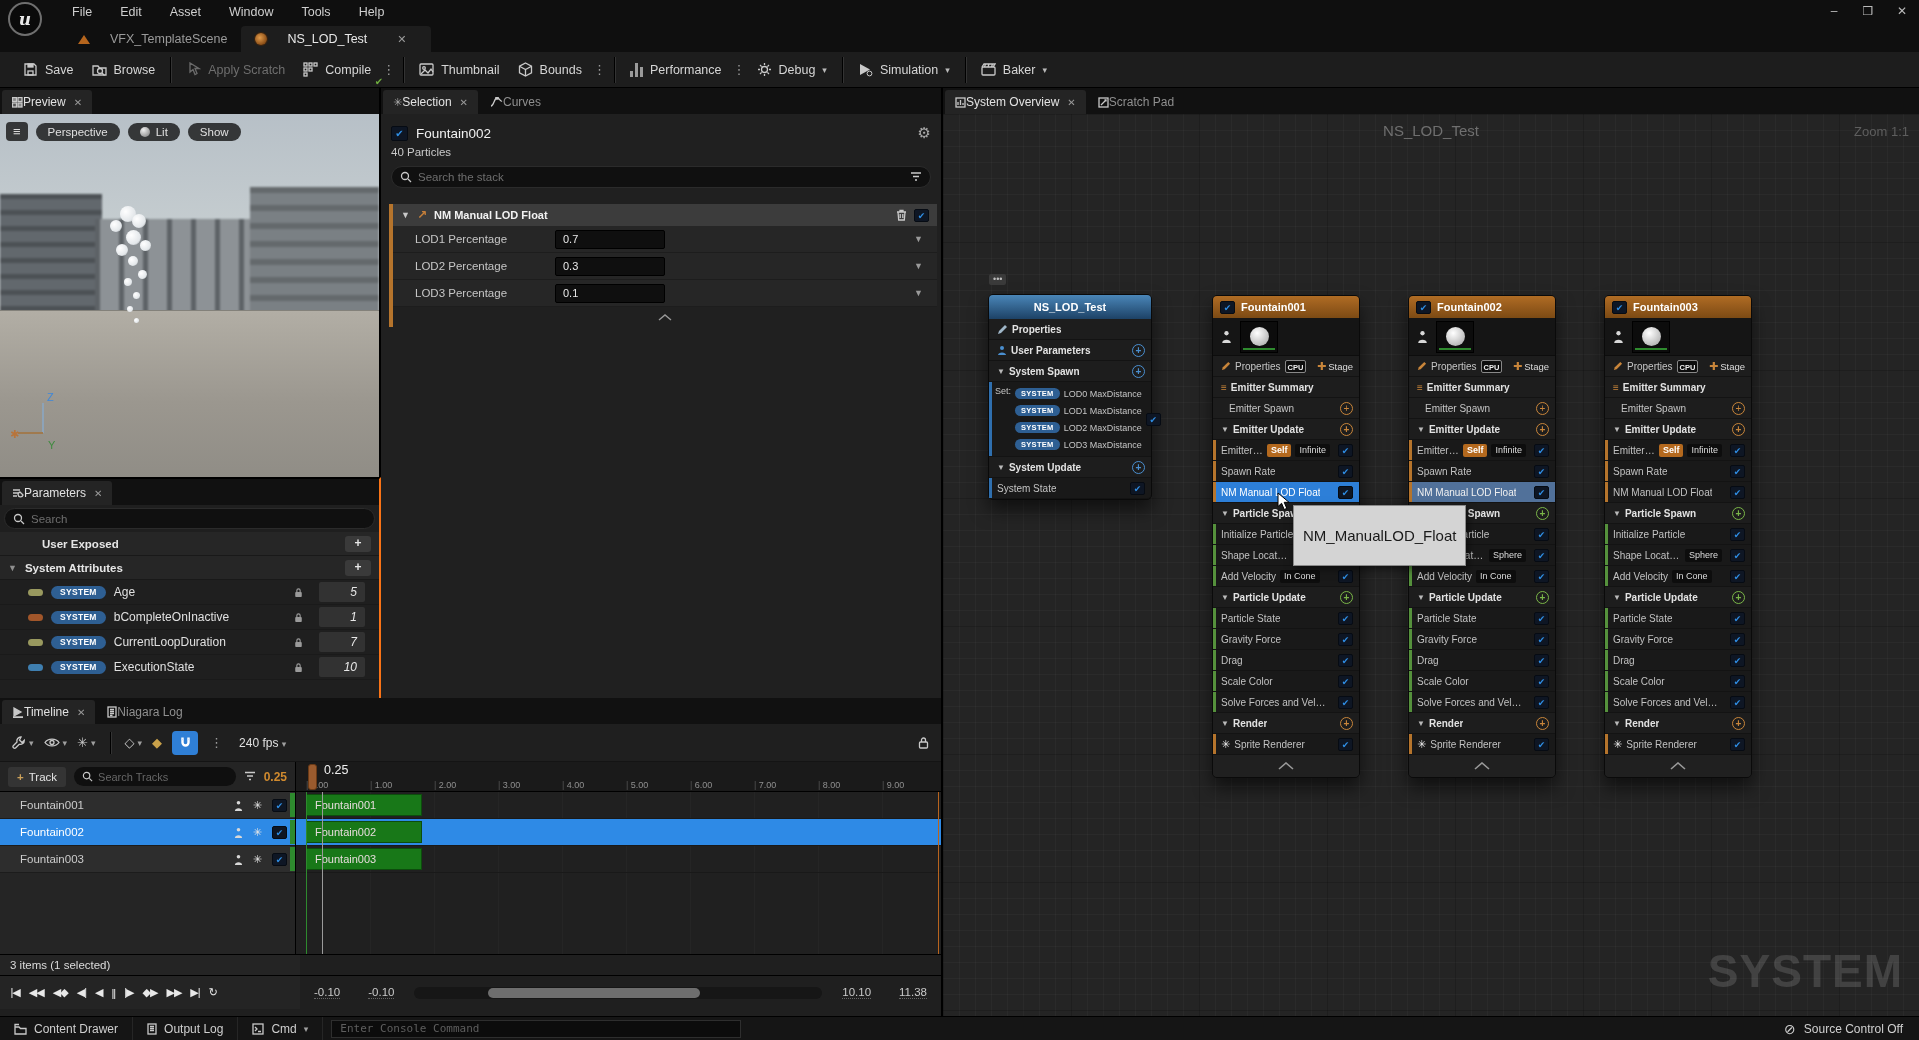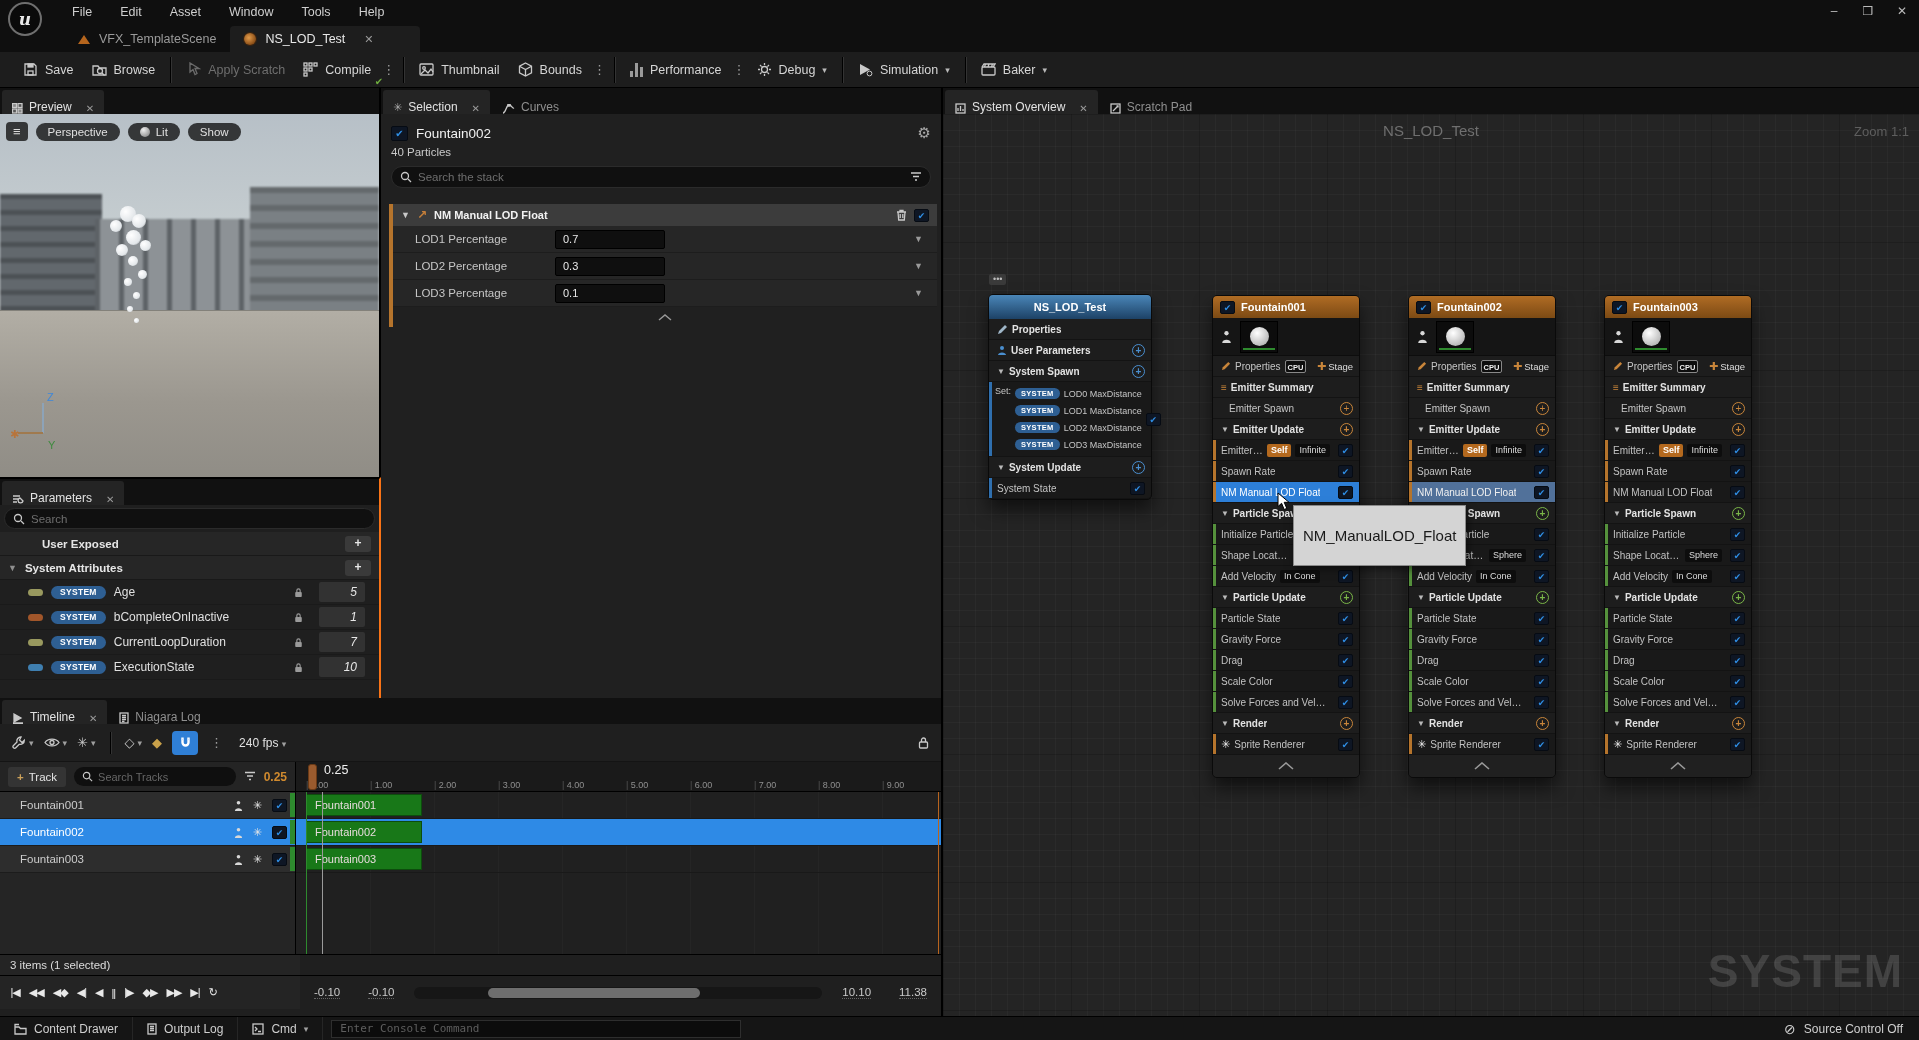--- a/index.html
+++ b/index.html
@@ -14,21 +14,21 @@
   #menubar{position:absolute;left:0;top:0;width:1919px;height:24px;background:#0f0f0f;display:flex;align-items:center;z-index:40}
   #uelogo{position:absolute;left:8px;top:2px;width:34px;height:34px;border-radius:50%;background:#0a0a0a;border:2px solid #6f6f6f;display:flex;align-items:center;justify-content:center;z-index:50;font-family:"DejaVu Serif",serif;font-style:italic;font-weight:bold;color:#e8e8e8;font-size:17px}
   .menu-item{padding:0 14px;color:#cfcfcf;font-size:12.5px;height:24px;line-height:24px;cursor:default}
   .menu-item:first-of-type{margin-left:58px}
   #winctl{position:absolute;right:0;top:0;height:24px;display:flex;align-items:center}
   .wc{width:34px;height:24px;color:#bbb;text-align:center;line-height:22px;font-size:12px}
   .wc-min::after{content:"–"} .wc-max::after{content:"❒"} .wc-close::after{content:"✕"}
 
   
   #assettabs{position:absolute;left:0;top:24px;width:1919px;height:28px;background:#0f0f0f;display:flex;align-items:flex-end;padding-left:64px}
-  .atab{height:26px;display:flex;align-items:center;gap:9px;padding:0 14px;font-size:12.5px;color:#9a9a9a}
+  .atab{height:26px;display:flex;align-items:center;gap:20px;padding:0 14px;font-size:12.5px;color:#9a9a9a}
   .atab.active{background:#1d1d1d;color:#e8e8e8;border-radius:4px 4px 0 0;min-width:190px}
   .mt-icon{width:0;height:0;border-left:6px solid transparent;border-right:6px solid transparent;border-bottom:9px solid #b5651d}
   .niagara-icon{width:12px;height:12px;border-radius:50%;background:radial-gradient(circle at 40% 40%,#e09a4a,#8a4d16 70%,#5a3210);box-shadow:0 0 0 1px #3a2410}
   .tab-x{color:#9a9a9a;font-size:11px;margin-left:10px}
 
   
   #toolbar{position:absolute;left:0;top:52px;width:1919px;height:36px;background:#1d1d1d;display:flex;align-items:center;padding:0 14px;border-bottom:1px solid #000}
   .tb-btn{display:flex;align-items:center;gap:7px;color:#d6d6d6;font-size:12.5px;padding:0 9px;height:30px}
   .tb-btn.disabled{color:#6e6e6e}
   .tb-btn.disabled svg{opacity:.45}
@@ -37,21 +37,21 @@
   .tb-caret{color:#b9b9b9;font-size:9px}
   .icn{stroke:#c9c9c9;fill:none;stroke-width:1.3}
   .bars{display:flex;align-items:flex-end;gap:2px;height:15px}
   .bars i{display:block;width:3px;background:#9a9a9a}
   .compile-wrap{position:relative}
   .compile-check{position:absolute;right:-3px;bottom:-2px;color:#6fae3f;font-size:10px;font-weight:bold}
 
   
   .panel{position:absolute;background:#1f1f1f}
   .ptabs{height:26px;background:#111;display:flex;align-items:flex-end;gap:2px;padding-left:2px}
-  .ptab{height:24px;display:flex;align-items:flex-end;gap:6px;padding:0 10px;font-size:12px;color:#8f8f8f}
+  .ptab{height:24px;display:flex;align-items:center;gap:0;padding:0 10px;font-size:12px;color:#8f8f8f}
   .ptab.active{background:#242424;color:#e2e2e2;border-radius:3px 3px 0 0}
   .ptab .tab-x{margin-left:8px;font-size:10px}
 
   
   #preview{left:0;top:88px;width:381px;height:389px;border-right:2px solid #000}
   .vp-scene{position:absolute;left:0;top:26px;right:0;bottom:0;overflow:hidden;background:linear-gradient(180deg,#b7c0c7 0%,#c9d0d2 40%,#d9dddb 55%)}
   .vp-ground{position:absolute;left:0;right:0;bottom:0;height:46%;background:linear-gradient(180deg,#b2aea5 0%,#9b978f 55%,#908d86 100%);border-top:1px solid #83817a}
   .vp-bldg{position:absolute;left:0;right:0;top:0;bottom:0;filter:blur(1.3px)}
   .bldgL{position:absolute;left:0;top:22%;width:27%;height:33%;background:#62686d;background-image:repeating-linear-gradient(180deg,rgba(0,0,0,.22) 0 5px,transparent 5px 16px)}
   .bldgC{position:absolute;left:25%;top:29%;width:44%;height:26%;background:#8d9296;background-image:repeating-linear-gradient(90deg,rgba(35,40,44,.45) 0 5px,transparent 5px 24px)}

